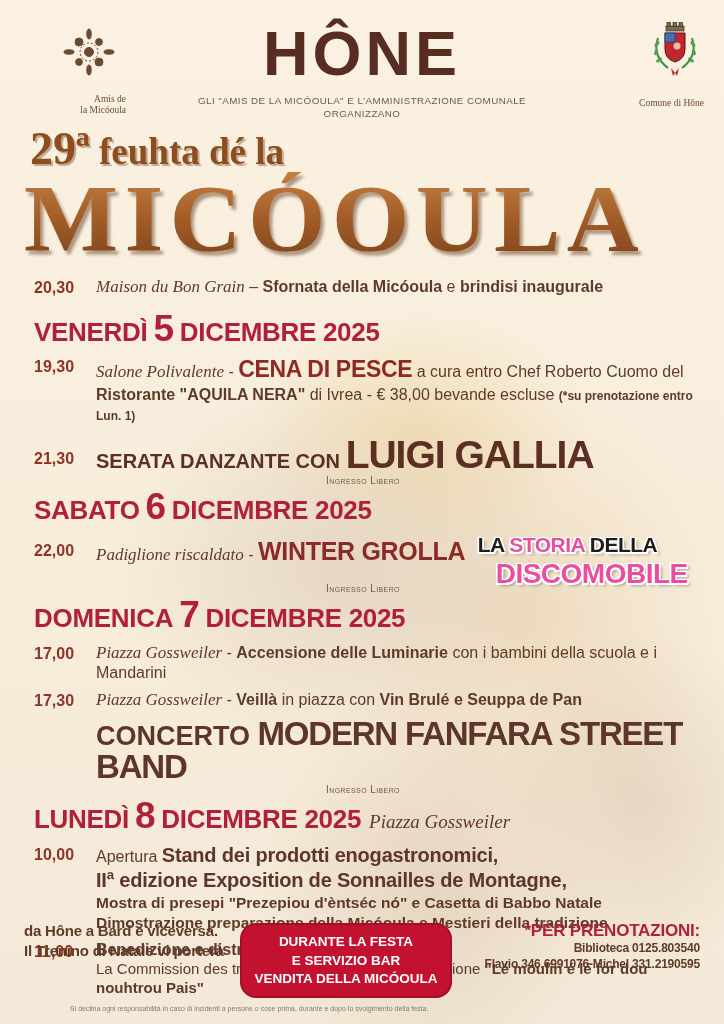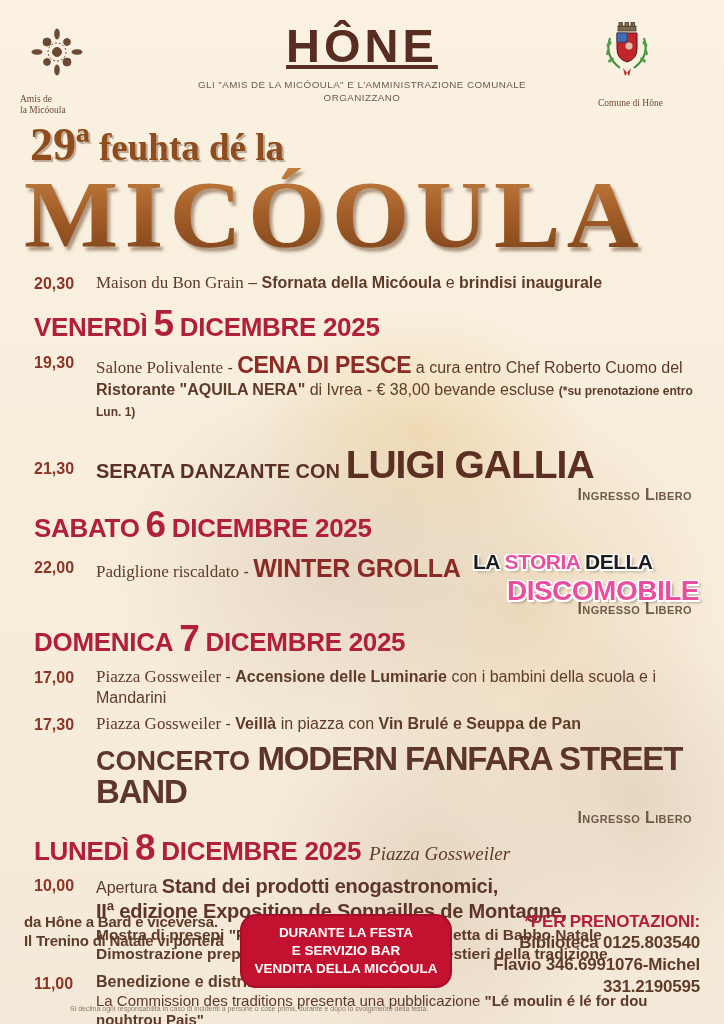--- a/index.html
+++ b/index.html
@@ -10,24 +10,24 @@
     background:
       radial-gradient(240px 170px at 58% 42%, rgba(230,198,132,0.42), rgba(230,198,132,0) 70%),
       radial-gradient(310px 270px at 47% 55%, rgba(213,196,176,0.55), rgba(213,196,176,0) 72%),
       radial-gradient(270px 320px at 73% 60%, rgba(221,190,144,0.38), rgba(221,190,144,0) 70%),
       radial-gradient(240px 280px at 60% 86%, rgba(209,188,162,0.45), rgba(209,188,162,0) 72%),
       radial-gradient(200px 240px at 88% 78%, rgba(200,178,150,0.35), rgba(200,178,150,0) 72%),
       linear-gradient(180deg,#faf1e2 0%, #f8eddb 55%, #f4e8d8 100%);
   }
   
   .header{ display:flex; align-items:flex-start; padding:22px 20px 0; }
-  .logo-col{ width:106px; text-align:left; color:#6b4a33; }
+  .logo-col{ width:106px; text-align:right; color:#6b4a33; }
   .logo-cap{ font-family:"Liberation Serif", serif; font-size:9.5px; line-height:1.15; margin-top:2px; }
   .htitle-col{ flex:1; text-align:center; }
-  .town{ font-size:47px; font-weight:700; letter-spacing:4px; color:#572d22; line-height:1;text-decoration:underline; }
+  .town{ font-size:63px; font-weight:700; letter-spacing:4px; color:#572d22; line-height:1; }
   .orgline{ margin-top:9px; font-size:9.8px; letter-spacing:.45px; color:#6d5a49; line-height:1.35; }
   
   .lead{ margin:6px 0 0 30px; font-family:"Liberation Serif", serif; font-weight:700;
          font-size:37px; color:#8f4d1e; line-height:1;
          text-shadow:2px 2px 1px rgba(70,35,10,.35); }
   .lead .ed{ font-size:46px; }
   .micooula{ margin:0 0 0 24px; width:max-content; font-family:"Liberation Serif", serif;
          font-weight:700; font-size:95px; line-height:1.0; letter-spacing:6px;
          transform:scaleX(1.05); transform-origin:left top;
          background:linear-gradient(180deg,#c28040 0%, #a35d28 48%, #7c431a 100%);
@@ -36,51 +36,51 @@
   
   .sched{ padding:4px 28px 0 34px; }
   .dayhdr{ color:#b1203a; font-weight:700; font-size:26px; letter-spacing:-.3px; line-height:1.15; margin-top:9px; }
   .dayhdr .num{ font-size:37px; }
   .dayhdr .sp{ display:inline-block; width:6px; }
   .venue2{ font-family:"Liberation Serif", serif; font-style:italic; font-weight:400;
            font-size:19px; color:#5e3a28; letter-spacing:0; margin-left:8px; }
   .row{ display:flex; margin-top:5px; line-height:1.28; }
   .time{ flex:0 0 62px; font-weight:700; font-size:16px; color:#8c3526; padding-top:2px; }
   .etxt{ flex:1; font-size:16px; color:#5e3a28; }
-  .it{ font-family:"Liberation Serif", serif; font-size:17px; }
+  .it{ font-family:"Liberation Serif", serif; font-style:italic; font-size:17px; }
   .b{ font-weight:700; }
   .note{ font-size:12px; font-weight:700; }
   .bigred{ font-weight:700; font-size:23px; color:#8d2a24; letter-spacing:-.3px; }
   .dance-label{ font-weight:700; font-size:20px; color:#5b2f24; }
   .dance-star{ font-weight:700; font-size:39px; color:#5b2f24; letter-spacing:-1px; line-height:1; }
-  .ingresso{ text-align:right; font-variant:small-caps; font-weight:700; font-size:16px;
+  .ingresso{ text-align:center; font-variant:small-caps; font-weight:400; font-size:10px;
              color:#6f5a48; letter-spacing:.4px; padding-right:4px; margin-top:1px; }
   .wgrolla{ font-weight:700; font-size:25px; color:#8c2a28; letter-spacing:-.3px; }
   .disco{ position:relative; display:inline-block; width:250px; height:30px; vertical-align:-4px; margin-left:8px; }
   .disco .l1{ position:absolute; top:-2px; left:0; font-weight:700; font-size:21px; letter-spacing:-.5px; color:#1d1d1d;
       text-shadow:-1.5px -1.5px 0 #fff,1.5px -1.5px 0 #fff,-1.5px 1.5px 0 #fff,1.5px 1.5px 0 #fff,3px 3px 3px rgba(0,0,0,.25); white-space:nowrap;}
   .disco .pink{ color:#e8509e; }
-  .disco .l2{ position:absolute; top:22px; left:34px; font-weight:700; font-size:28px; letter-spacing:-.5px; color:#ea4f9f;
+  .disco .l2{ position:absolute; top:22px; left:18px; font-weight:700; font-size:28px; letter-spacing:-.5px; color:#ea4f9f;
       text-shadow:-1.5px -1.5px 0 #fff,1.5px -1.5px 0 #fff,-1.5px 1.5px 0 #fff,1.5px 1.5px 0 #fff,3px 3px 3px rgba(0,0,0,.3); white-space:nowrap;}
   .concert{ margin:6px 0 0 62px; line-height:1; }
   .concert .clab{ font-weight:700; font-size:27px; color:#5e352b; }
   .concert .cname{ font-weight:700; font-size:33px; color:#5e352b; letter-spacing:-1.2px; }
   .bigbold{ font-weight:700; font-size:20px; color:#5e352b; letter-spacing:-.2px; }
   .mline{ line-height:1.26; }
   
   .footer{ position:absolute; left:0; right:0; bottom:26px; display:flex; align-items:flex-start;
            padding:0 24px; }
   .fleft{ width:208px; }
   .fleft .ft{ color:#b1203a; font-weight:700; font-size:17px; letter-spacing:-.2px; }
   .fleft .fl{ color:#5f3b28; font-weight:700; font-size:15px; line-height:1.3; letter-spacing:-.2px; }
   .badge{ width:212px; margin:2px 8px 0; background:#c3122f; border:2px solid #a50e26; border-radius:16px;
           padding:8px 6px; text-align:center; color:#fff; font-weight:700; font-size:13.5px; line-height:1.35; }
   .fright{ flex:1; text-align:right; }
   .fright .ft{ color:#b1203a; font-weight:700; font-size:17px; letter-spacing:-.2px; }
-  .fright .fl{ color:#5f3b28; font-weight:700; font-size:17px; line-height:1.3; letter-spacing:-.2px; }
+  .fright .fl{ color:#5f3b28; font-weight:700; font-size:12px; line-height:1.3; letter-spacing:-.2px; }
   .disclaimer{ position:absolute; left:70px; bottom:12px; font-size:7px; color:#8a7a67; }
 </style>
 </head>
 <body>
 
 <div class="poster">
 
   <div class="header">
     <div class="logo-col">
       <span>
@@ -158,21 +158,21 @@
     <div class="dayhdr">
       <span>VENERDÌ</span><span class="sp"></span><span class="num">5</span><span class="sp"></span><span>DICEMBRE 2025</span>
     </div>
     <div class="row">
       <div class="time">19,30</div>
       <div class="etxt">
         <span class="it">Salone Polivalente</span><span> - </span><span class="bigred">CENA DI PESCE</span><span> a cura entro Chef Roberto Cuomo del</span><br>
         <span class="b">Ristorante "AQUILA NERA"</span><span> di Ivrea - € 38,00 bevande escluse </span><span class="note">(*su prenotazione entro Lun. 1)</span>
       </div>
     </div>
-    <div class="row" style="margin-top:24px;">
+    <div class="row" style="margin-top:9px;">
       <div class="time" style="padding-top:14px;">21,30</div>
       <div class="etxt">
         <span class="dance-label">SERATA DANZANTE CON </span><span class="dance-star">LUIGI GALLIA</span>
       </div>
     </div>
     <div class="ingresso">Ingresso Libero</div>
 
     <div class="dayhdr" style="margin-top:0;">
       <span>SABATO</span><span class="sp"></span><span class="num">6</span><span class="sp"></span><span>DICEMBRE 2025</span>
     </div>

